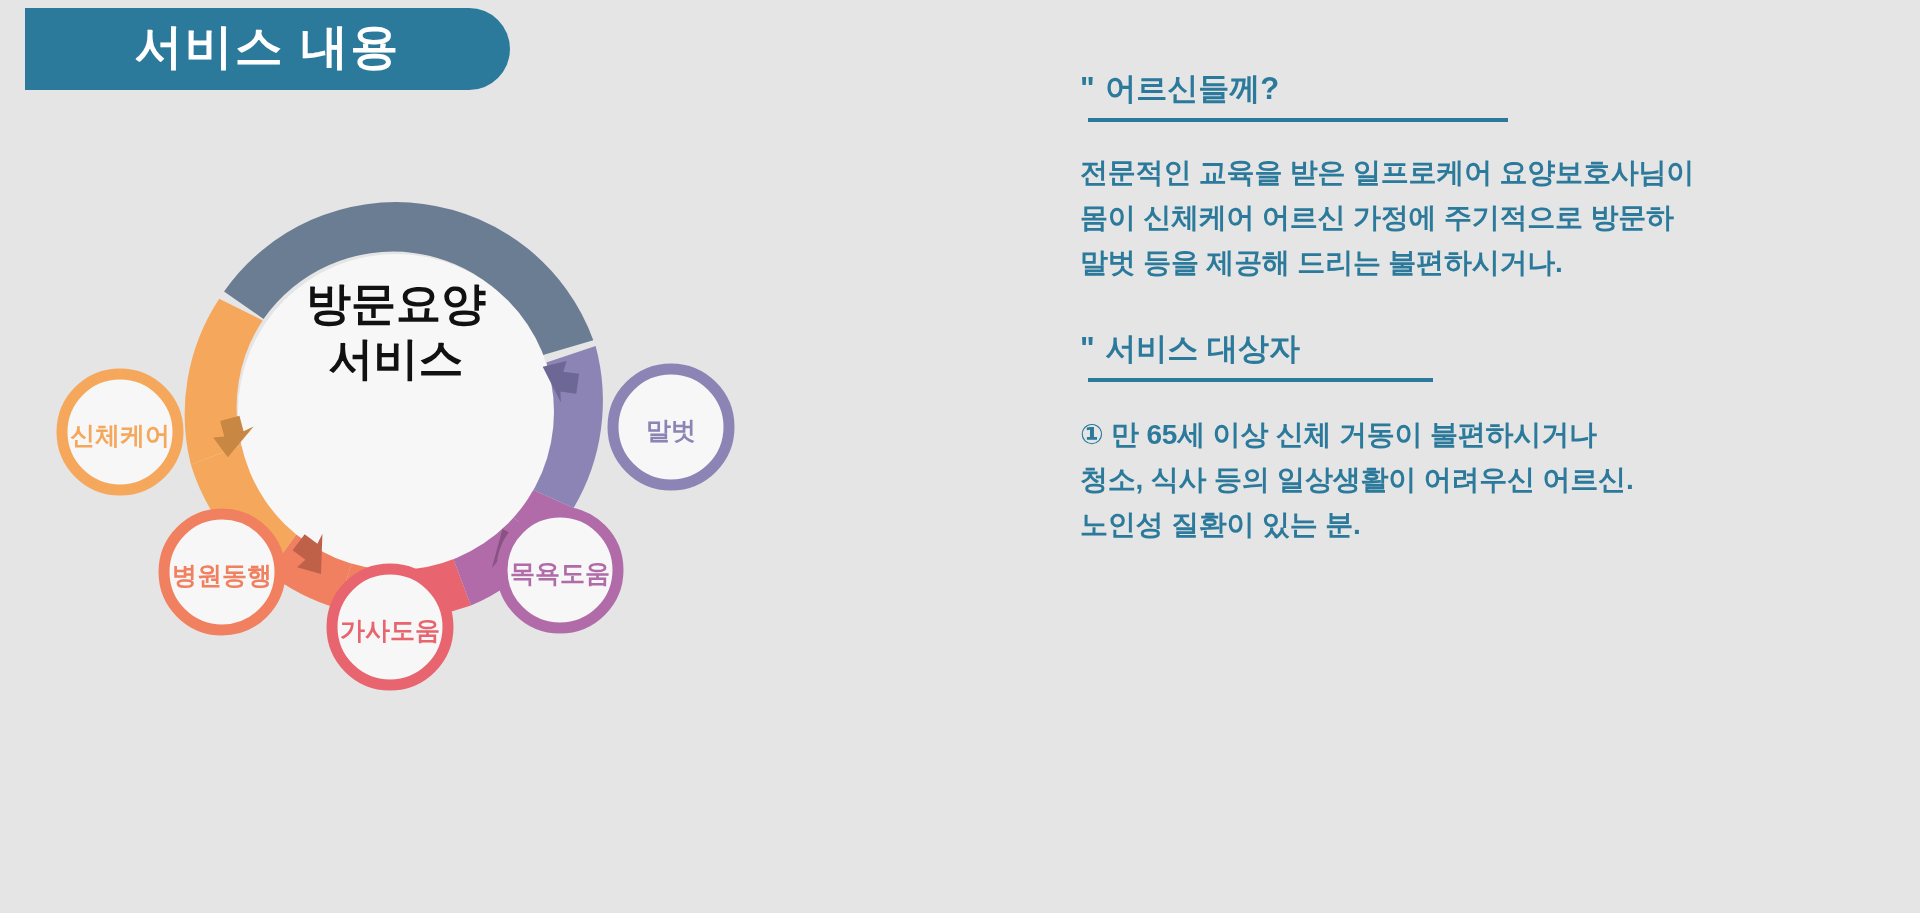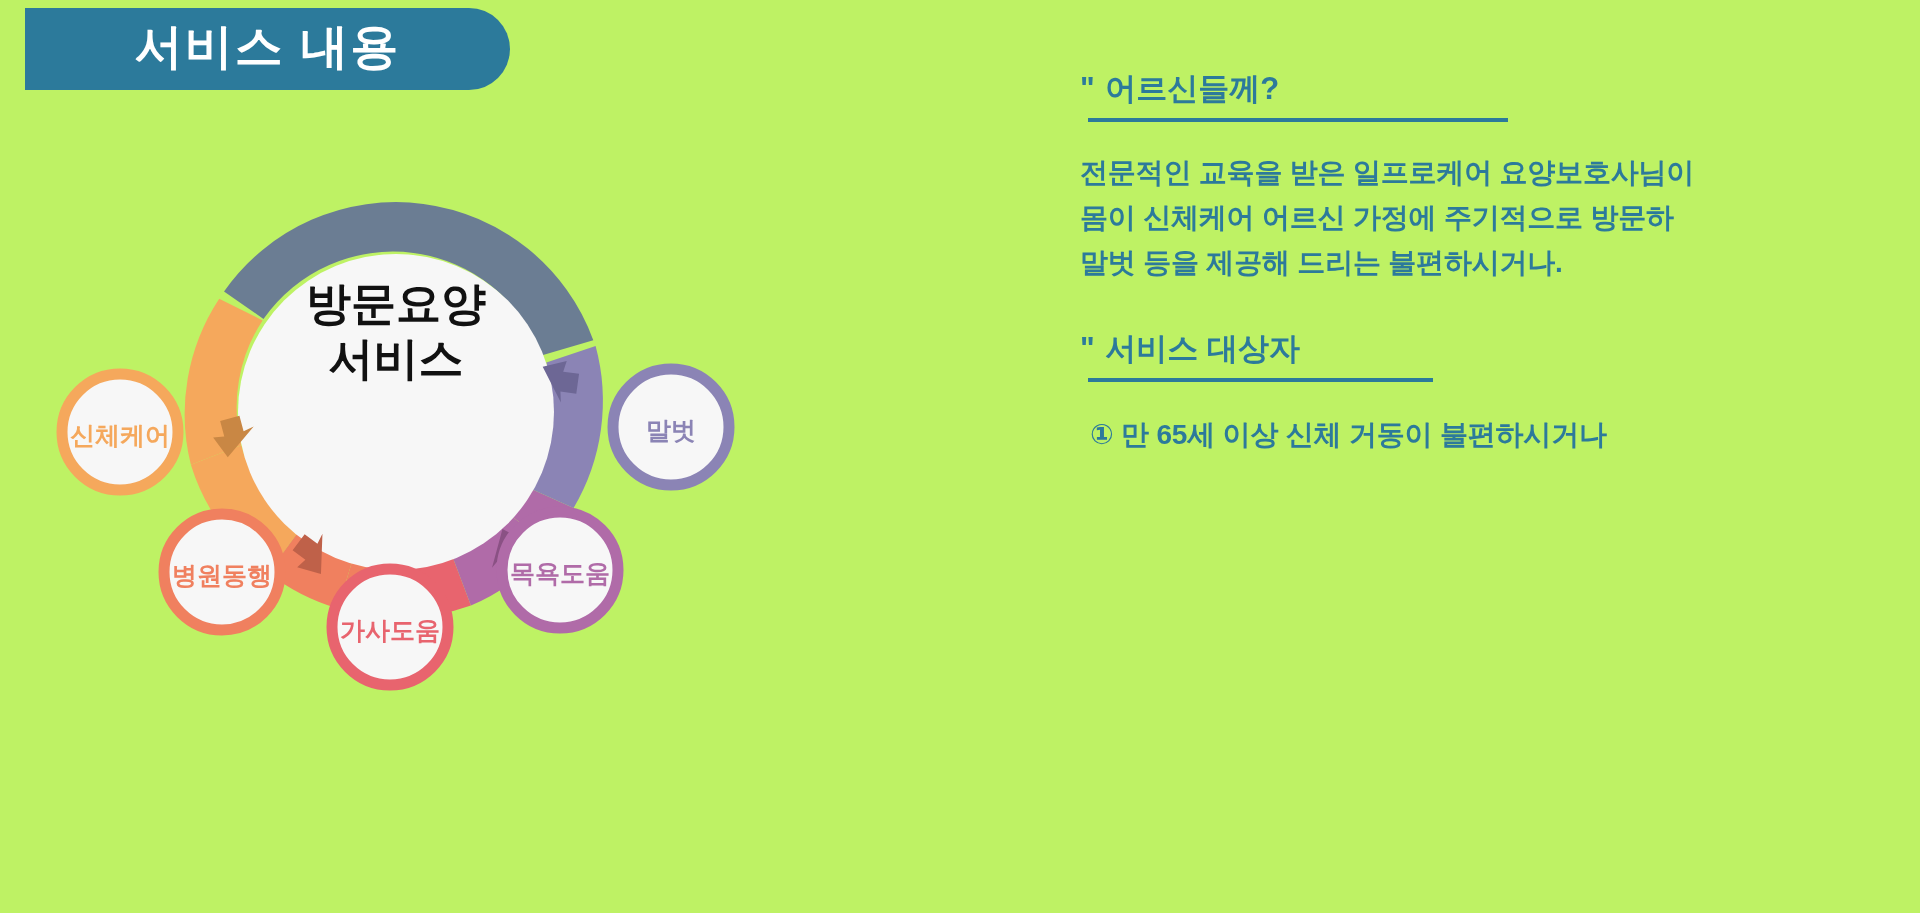--- a/index.html
+++ b/index.html
@@ -7,21 +7,21 @@
     width: 1920px;
     height: 913px;
     background: #ffffff;
     font-family: "Liberation Sans", "DejaVu Sans", sans-serif;
     overflow: hidden;
   }
   .page {
     position: relative;
     width: 1920px;
     height: 913px;
-    background: #bef264;
+    background: #e5e5e5;
   }
 
   
   .header-banner {
     position: absolute;
     left: 25px;
     top: 8px;
     width: 485px;
     height: 82px;
     background: #2C7A9B;
@@ -87,21 +87,21 @@
   .body-line {
     color: #2C7A9B;
     font-size: 28px;
     font-weight: bold;
     line-height: 1.62;
     white-space: nowrap;
     letter-spacing: -0.2px;
   }
   .section-2 { margin-top: 44px; }
   .section-2 .heading-rule { width: 345px; }
-  .section-2 .body-block { margin-top: 30px; margin-left: 10px; }
+  .section-2 .body-block { margin-top: 30px; }
 </style>
 </head>
 <body>
 
 <div class="page">
 
   <div class="header-banner">
     <span class="title">서비스 내용</span>
   </div>
 
@@ -238,17 +238,19 @@
     </div>
 
     <div class="section section-2">
       <div class="section-heading">
         <span class="heading-quote">"</span>
         <span>서비스 대상자</span>
       </div>
       <div class="heading-rule"></div>
       <div class="body-block">
         <div class="body-line">① 만 65세 이상 신체 거동이 불편하시거나</div>
+        <div class="body-line">청소, 식사 등의 일상생활이 어려우신 어르신.</div>
+        <div class="body-line">노인성 질환이 있는 분.</div>
       </div>
     </div>
 
   </div>
 </div>
 
 </body></html>

